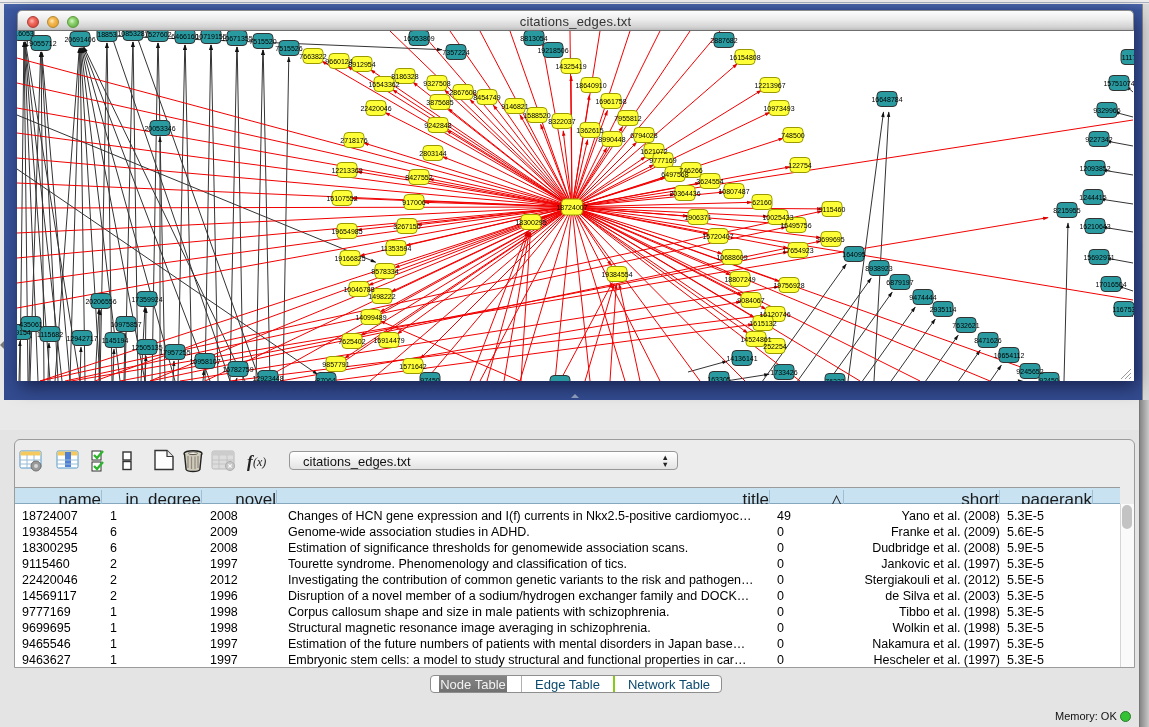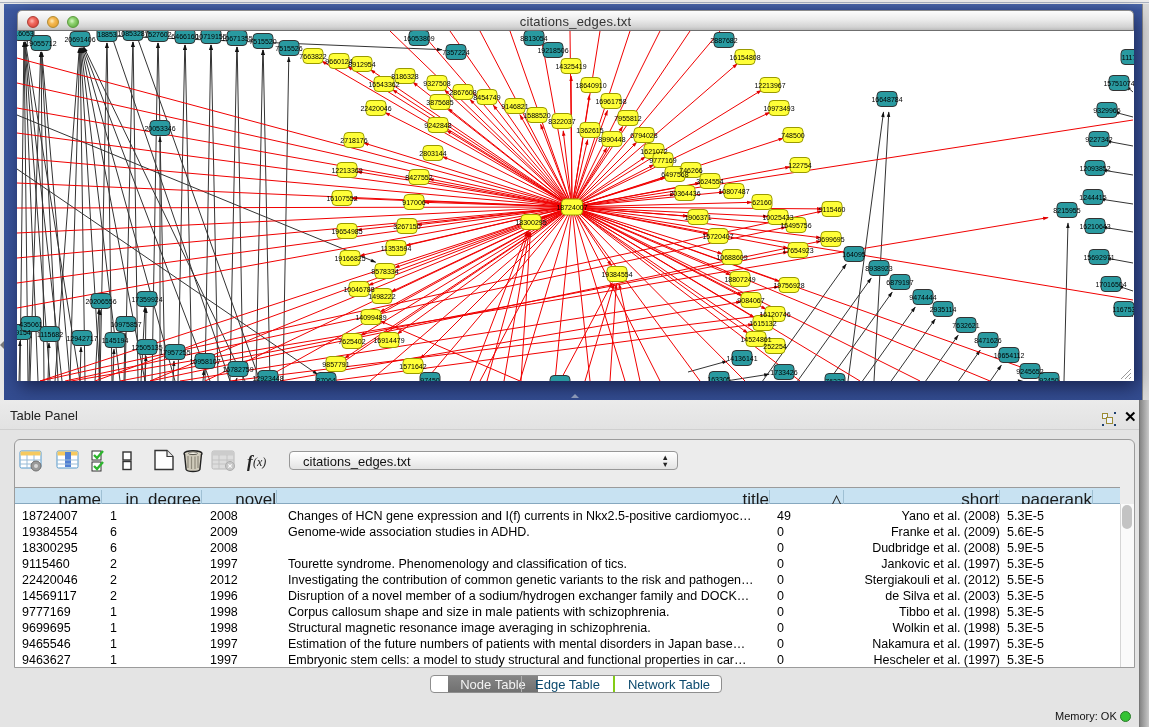--- a/index.html
+++ b/index.html
@@ -46,21 +46,21 @@
 #thead span {position:absolute;top:2px;font-size:17px;color:#1b1b1b;text-align:right;border-right:1px solid #9fc0d4;height:15px}
 #tbody {position:absolute;left:15px;top:504px;width:1105px;height:163px;background:#fff}
 .tr {position:absolute;left:0;width:1149px;height:16px}
 .tr span {position:absolute;top:0;font-size:12.5px;color:#000;white-space:nowrap}
 .tr .ctr {text-align:right}
 #vscroll {position:absolute;left:1120px;top:504px;width:14px;height:163px;background:#fafafa;border-left:1px solid #d5d5d5}
 #vthumb {position:absolute;left:1122px;top:505px;width:10px;height:24px;background:#c3c3c3;border-radius:5px}
 
 #segs {position:absolute;left:430px;top:675px;width:292px;height:18px;border:1px solid #8e8e8e;border-radius:4px;background:#fff;overflow:hidden}
 .seg {position:absolute;top:0;height:18px;font-size:13px;text-align:center;color:#0c4a6e;padding-top:1px}
-#seg1 {left:17px;width:90px;background:linear-gradient(180deg,#858585,#6e6e6e);color:#f3f3f3}
+#seg1 {left:8px;width:68px;background:linear-gradient(180deg,#858585,#6e6e6e);color:#f3f3f3}
 #seg2 {left:90px;width:92px;border-left:1px solid #b0b0b0}
 #seg3 {left:182px;width:110px;border-left:2px solid #84cc16}
 #mem {position:absolute;left:1055px;top:710px;font-size:11px;color:#111}
 #memdot {position:absolute;left:1120px;top:711px;width:11px;height:11px;border-radius:50%;background:#35c335;border:1px solid #2a7a2a}
 #botrightstrip {position:absolute;left:1139px;top:400px;width:10px;height:327px;background:linear-gradient(90deg,#868686,#c9c9c9);border-left:1px solid #777}
 </style></head>
 <body>
 <div id="app">
 <div id="topstrip"></div>
 <div id="desktop"></div>
@@ -559,31 +559,20 @@
         <text x="572" y="209.5">18724007</text>
       </g>
 <g stroke="#9a9a9a" stroke-width="1">
         <line x1="1121" y1="379" x2="1131" y2="369"></line>
         <line x1="1125" y1="379" x2="1131" y2="373"></line>
         <line x1="1129" y1="379" x2="1131" y2="377"></line>
       </g>
 </svg>
 <div id="leftnotch"></div>
     <div id="divnotch"></div>
-<div id="tphead">
-      <span class="cap">Table Panel</span>
-      <span id="floatico">
-        <i style="left:0;top:1px"></i>
-        <i style="left:4px;top:5px;width:7px;height:7px"></i>
-        <b style="left:12px;top:0"></b>
-        <b style="left:0;top:12px"></b>
-        <b style="left:12px;top:12px"></b>
-      </span>
-      <span id="closeico">✕</span>
-    </div>
 <div id="panelbg"></div>
 <div id="panel"></div>
 
 <svg class="ico" style="left:19px" width="250" height="26" viewBox="0 0 250 26">
 
   <g>
         <rect x="1" y="2" width="21" height="17" rx="1.5" fill="#fff" stroke="#5599cc"></rect>
   <rect x="1.5" y="2.5" width="20" height="4" fill="#f6c95f"></rect>
   <path d="M1 11 h21 M1 15 h21 M8 6 v13 M15 6 v13" stroke="#99bbd6" stroke-width="1" fill="none"></path>
   <circle cx="17" cy="17" r="5" fill="#9a9a9a" stroke="#707070"></circle>
@@ -663,20 +652,21 @@
       <span style="left:210px">2009</span>
       <span style="left:288px">Genome-wide association studies in ADHD.</span>
       <span style="left:777px">0</span>
       <span class="ctr" style="left:844px;width:156px">Franke et al. (2009)</span>
       <span style="left:1007px">5.6E-5</span>
     </div>
 <div class="tr" style="top:541px">
       <span style="left:22px">18300295</span>
       <span style="left:110px">6</span>
       <span style="left:210px">2008</span>
+      <span style="left:288px">Estimation of significance thresholds for genomewide association scans.</span>
       <span style="left:777px">0</span>
       <span class="ctr" style="left:844px;width:156px">Dudbridge et al. (2008)</span>
       <span style="left:1007px">5.9E-5</span>
     </div>
 <div class="tr" style="top:557px">
       <span style="left:22px">9115460</span>
       <span style="left:110px">2</span>
       <span style="left:210px">1997</span>
       <span style="left:288px">Tourette syndrome. Phenomenology and classification of tics.</span>
       <span style="left:777px">0</span>

